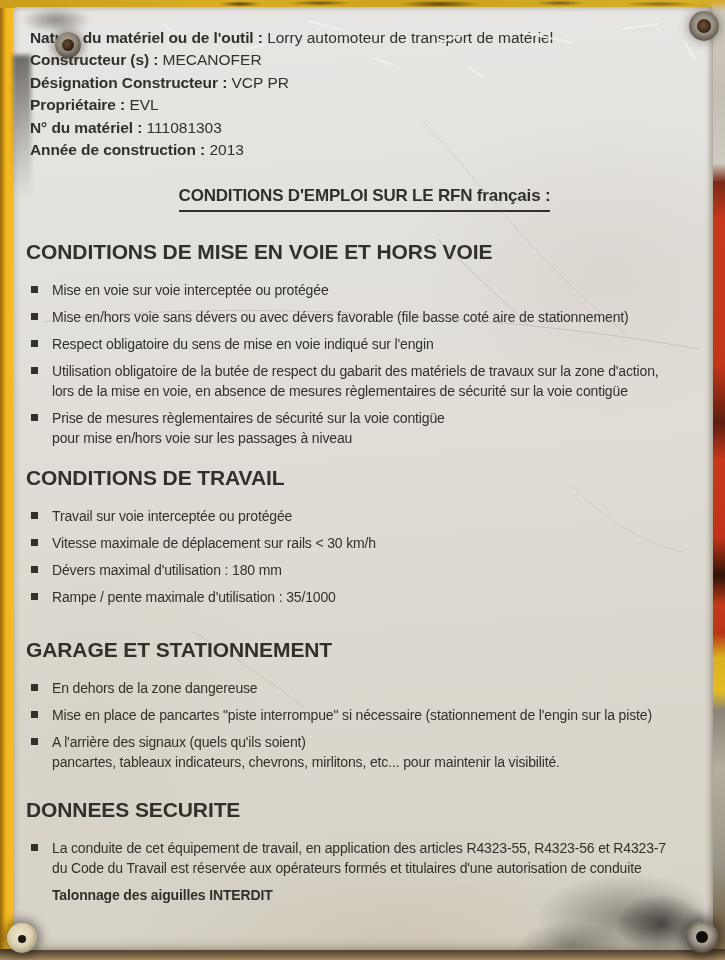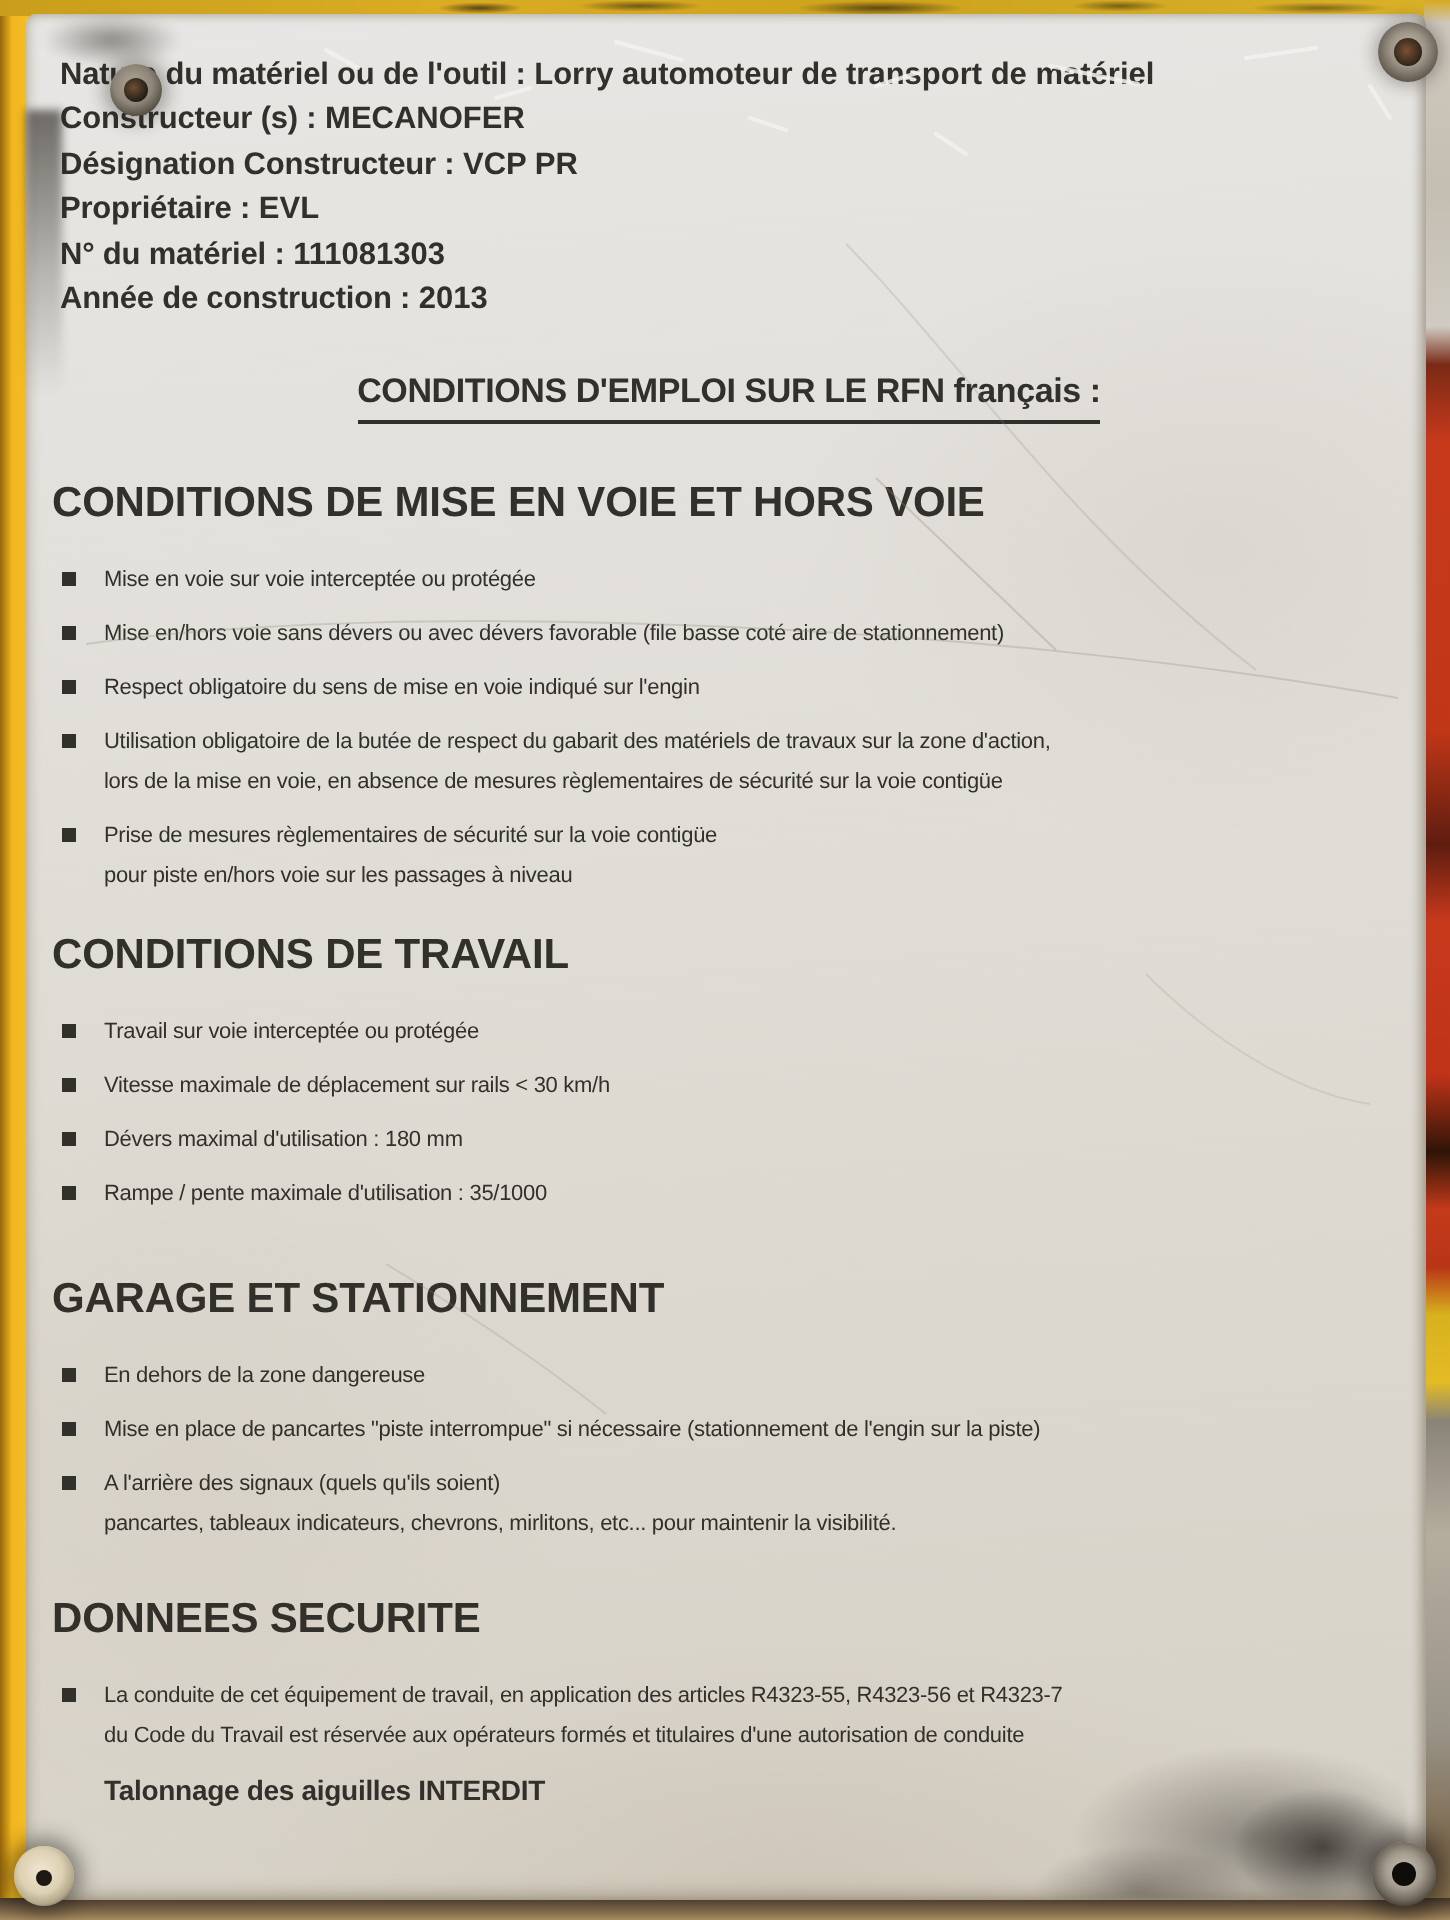--- a/index.html
+++ b/index.html
@@ -89,32 +89,32 @@
   .screw-bl .hole { left:11px; top:12px; width:8px; height:8px; background:#1c1913; }
   .screw-br { left:686px; top:921px; width:32px; height:32px;
     background:radial-gradient(circle at 50% 45%, #cac3b5 0%, #a49d8f 38%, #6e675b 62%, #2a2620 85%);
     box-shadow:0 0 12px 5px rgba(18,15,12,.55); }
   .screw-br .hole { left:10px; top:10px; width:12px; height:12px; background:#0f0d0a; }
   
   .content { position:relative; padding:20px 10px 0 13px; }
   .hdr { padding-left:4px; }
   .hline { font-size:15.5px; line-height:22.4px; white-space:nowrap; }
   .hline b { font-weight:bold; letter-spacing:-0.1px; }
-  .hline span.v { font-weight:bold; }
+  .hline span.v { font-weight:normal; }
   .title {
     display:table; margin:25px auto 0 auto;
     font-size:17px; font-weight:bold; letter-spacing:-0.2px;
     border-bottom:2px solid #32302b; padding-bottom:4px; white-space:nowrap;
   }
   .sec-h { margin:0; font-size:21px; font-weight:bold; line-height:18px; letter-spacing:-0.1px; }
   .s1 { margin-top:31px; } .s2 { margin-top:21px; } .s3 { margin-top:34px; } .s4 { margin-top:29px; }
   .bullets { margin-top:19px; }
   .bullet { display:flex; align-items:flex-start; margin-bottom:7px; padding-left:5px; }
   .sq { flex:0 0 auto; width:7px; height:7px; background:#32302b; margin-top:6px; margin-right:14px; }
-  .bt { font-size:11px; line-height:20px; letter-spacing:-0.15px; white-space:pre-line; }
+  .bt { font-size:14px; line-height:20px; letter-spacing:-0.15px; white-space:pre-line; }
   .footnote { margin-top:5px; padding-left:26px; font-size:14px; line-height:20px; letter-spacing:-0.15px;font-weight:bold; }
   .scratches { position:absolute; inset:0; pointer-events:none; }
 </style>
 </head>
 <body>
 
 <div class="photo">
   <div class="frame-left"></div>
   <div class="frame-top">
       <div class="streaks"></div>
@@ -170,21 +170,21 @@
               <span class="bt">Respect obligatoire du sens de mise en voie indiqué sur l'engin</span>
             </div>
           <div class="bullet">
               <span class="sq"></span>
               <span class="bt">Utilisation obligatoire de la butée de respect du gabarit des matériels de travaux sur la zone d'action,
 lors de la mise en voie, en absence de mesures règlementaires de sécurité sur la voie contigüe</span>
             </div>
           <div class="bullet">
               <span class="sq"></span>
               <span class="bt">Prise de mesures règlementaires de sécurité sur la voie contigüe
-pour piste en/hors voie sur les passages à niveau</span>
+pour mise en/hors voie sur les passages à niveau</span>
             </div>
         </div>
       </div>
 
       <div class="sec s2">
         <h2 class="sec-h">CONDITIONS DE TRAVAIL</h2>
         <div class="bullets">
           <div class="bullet">
               <span class="sq"></span>
               <span class="bt">Travail sur voie interceptée ou protégée</span>

